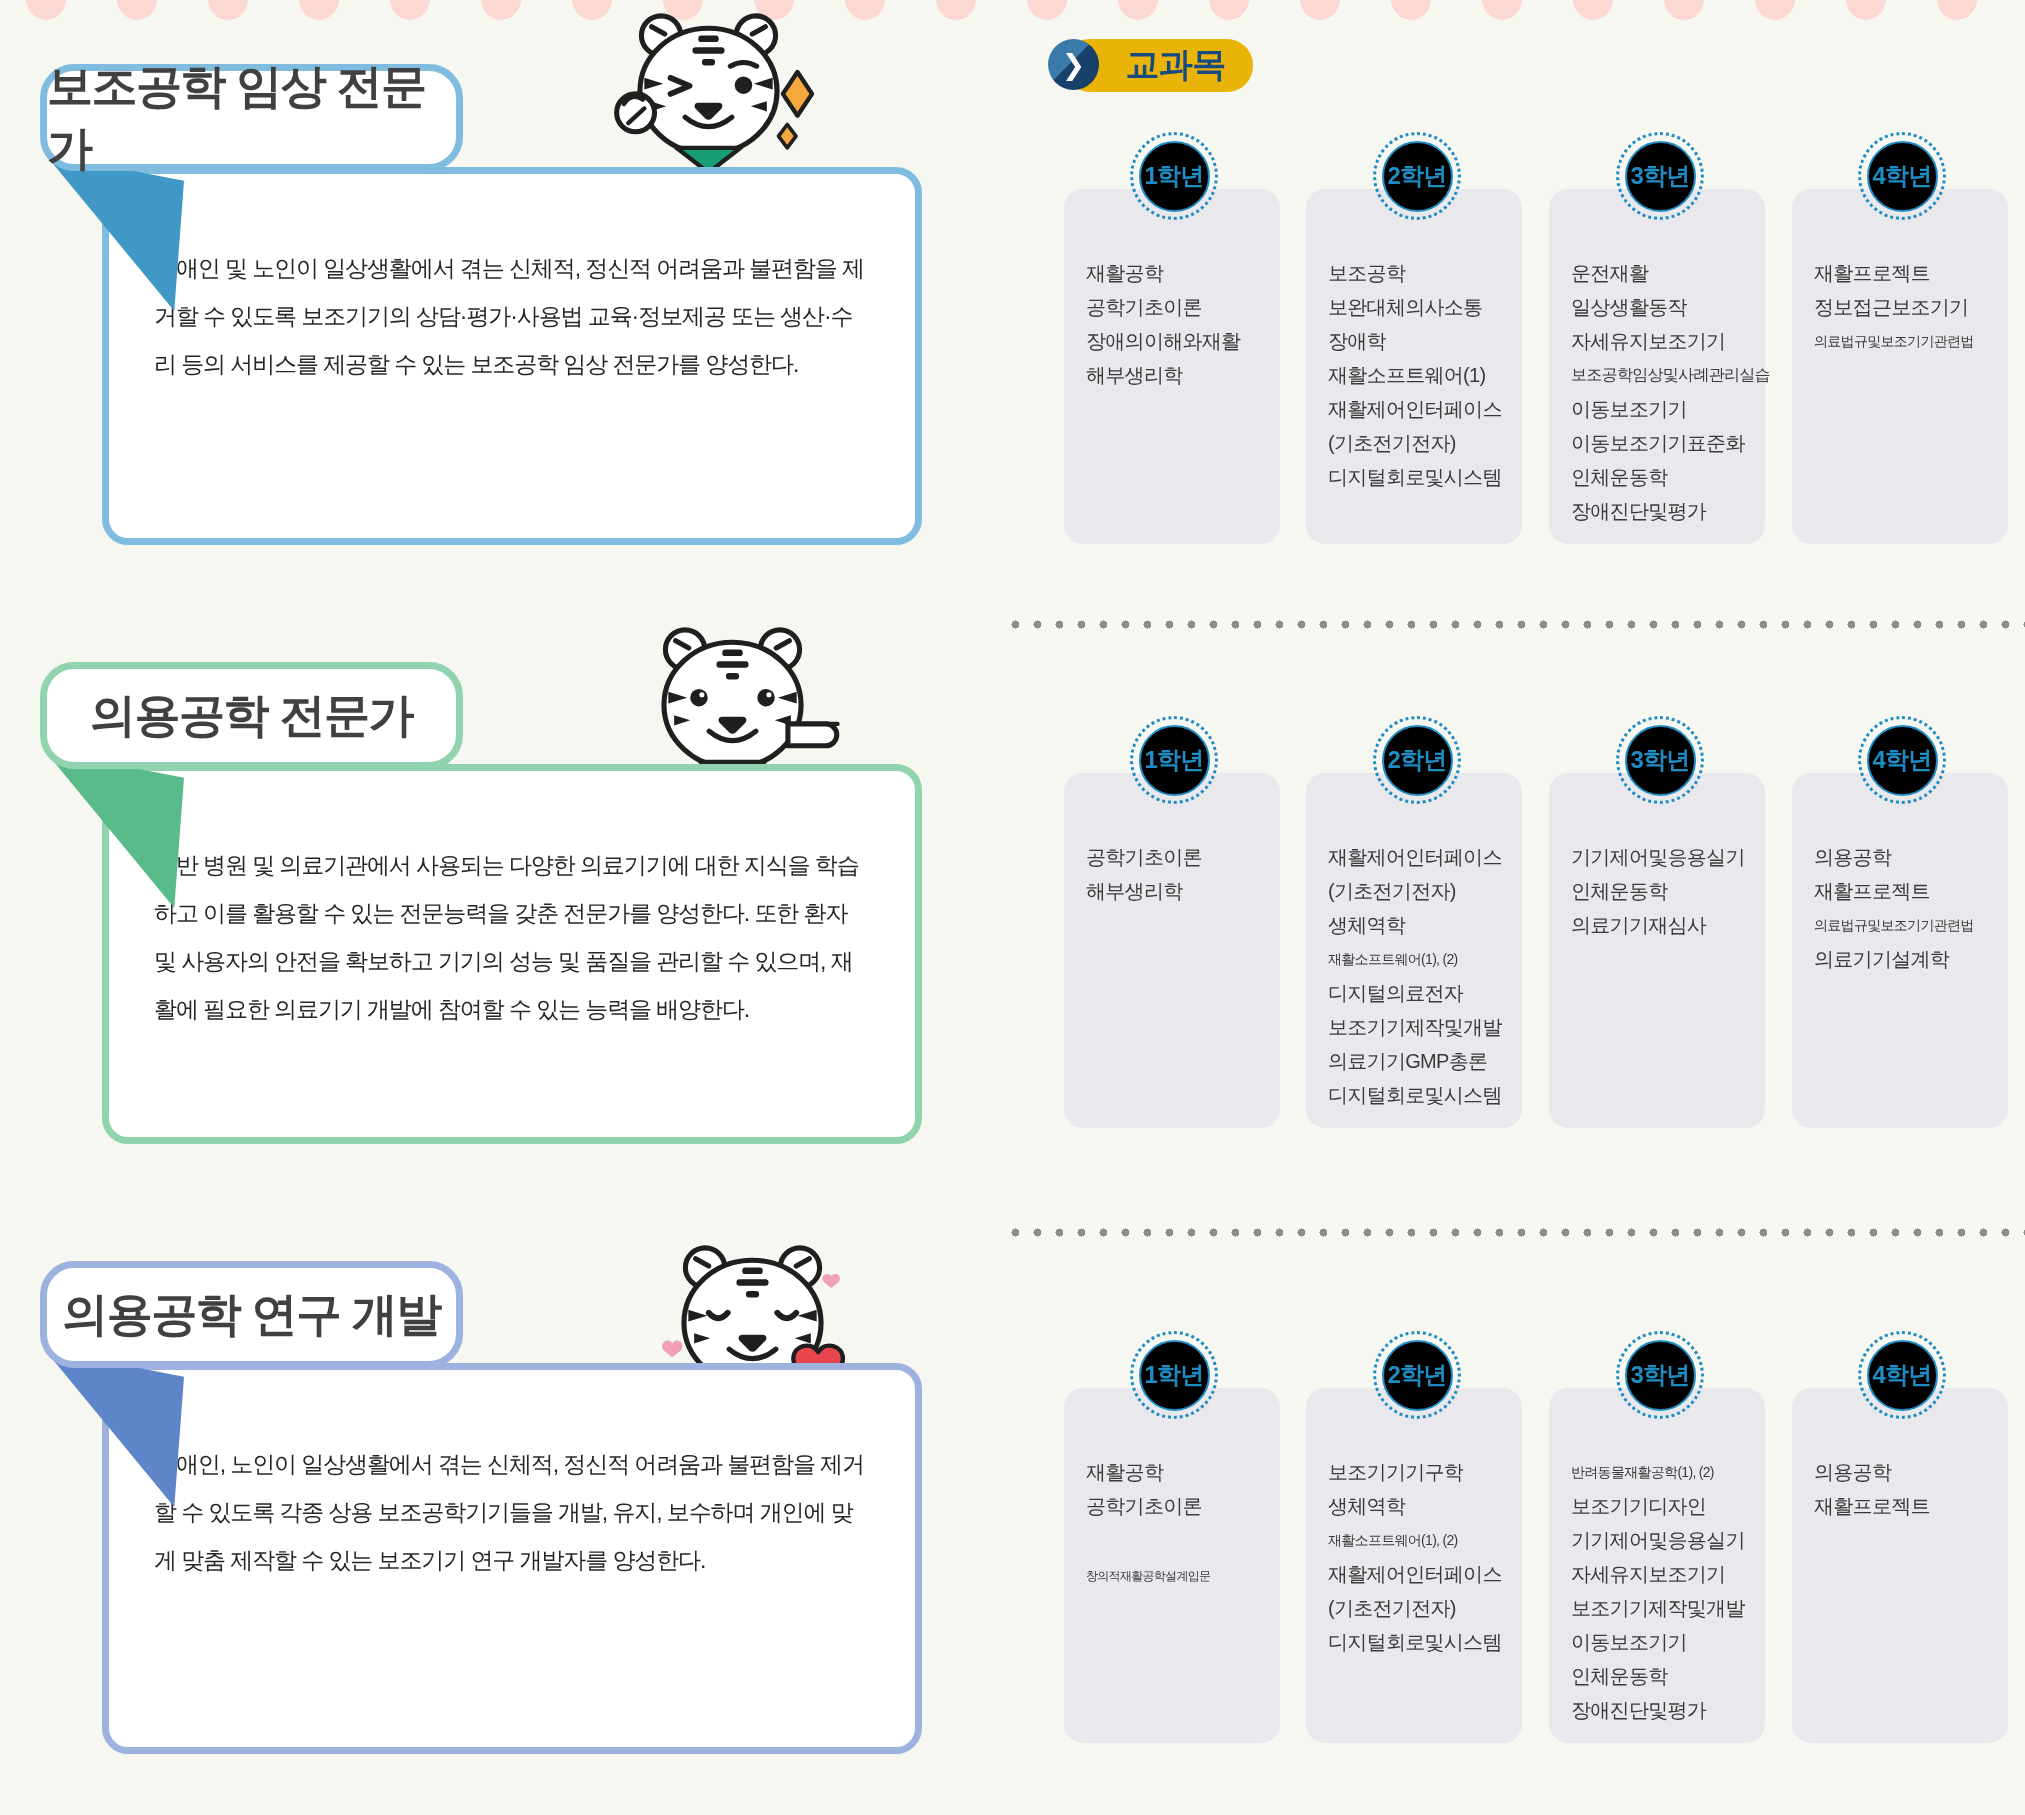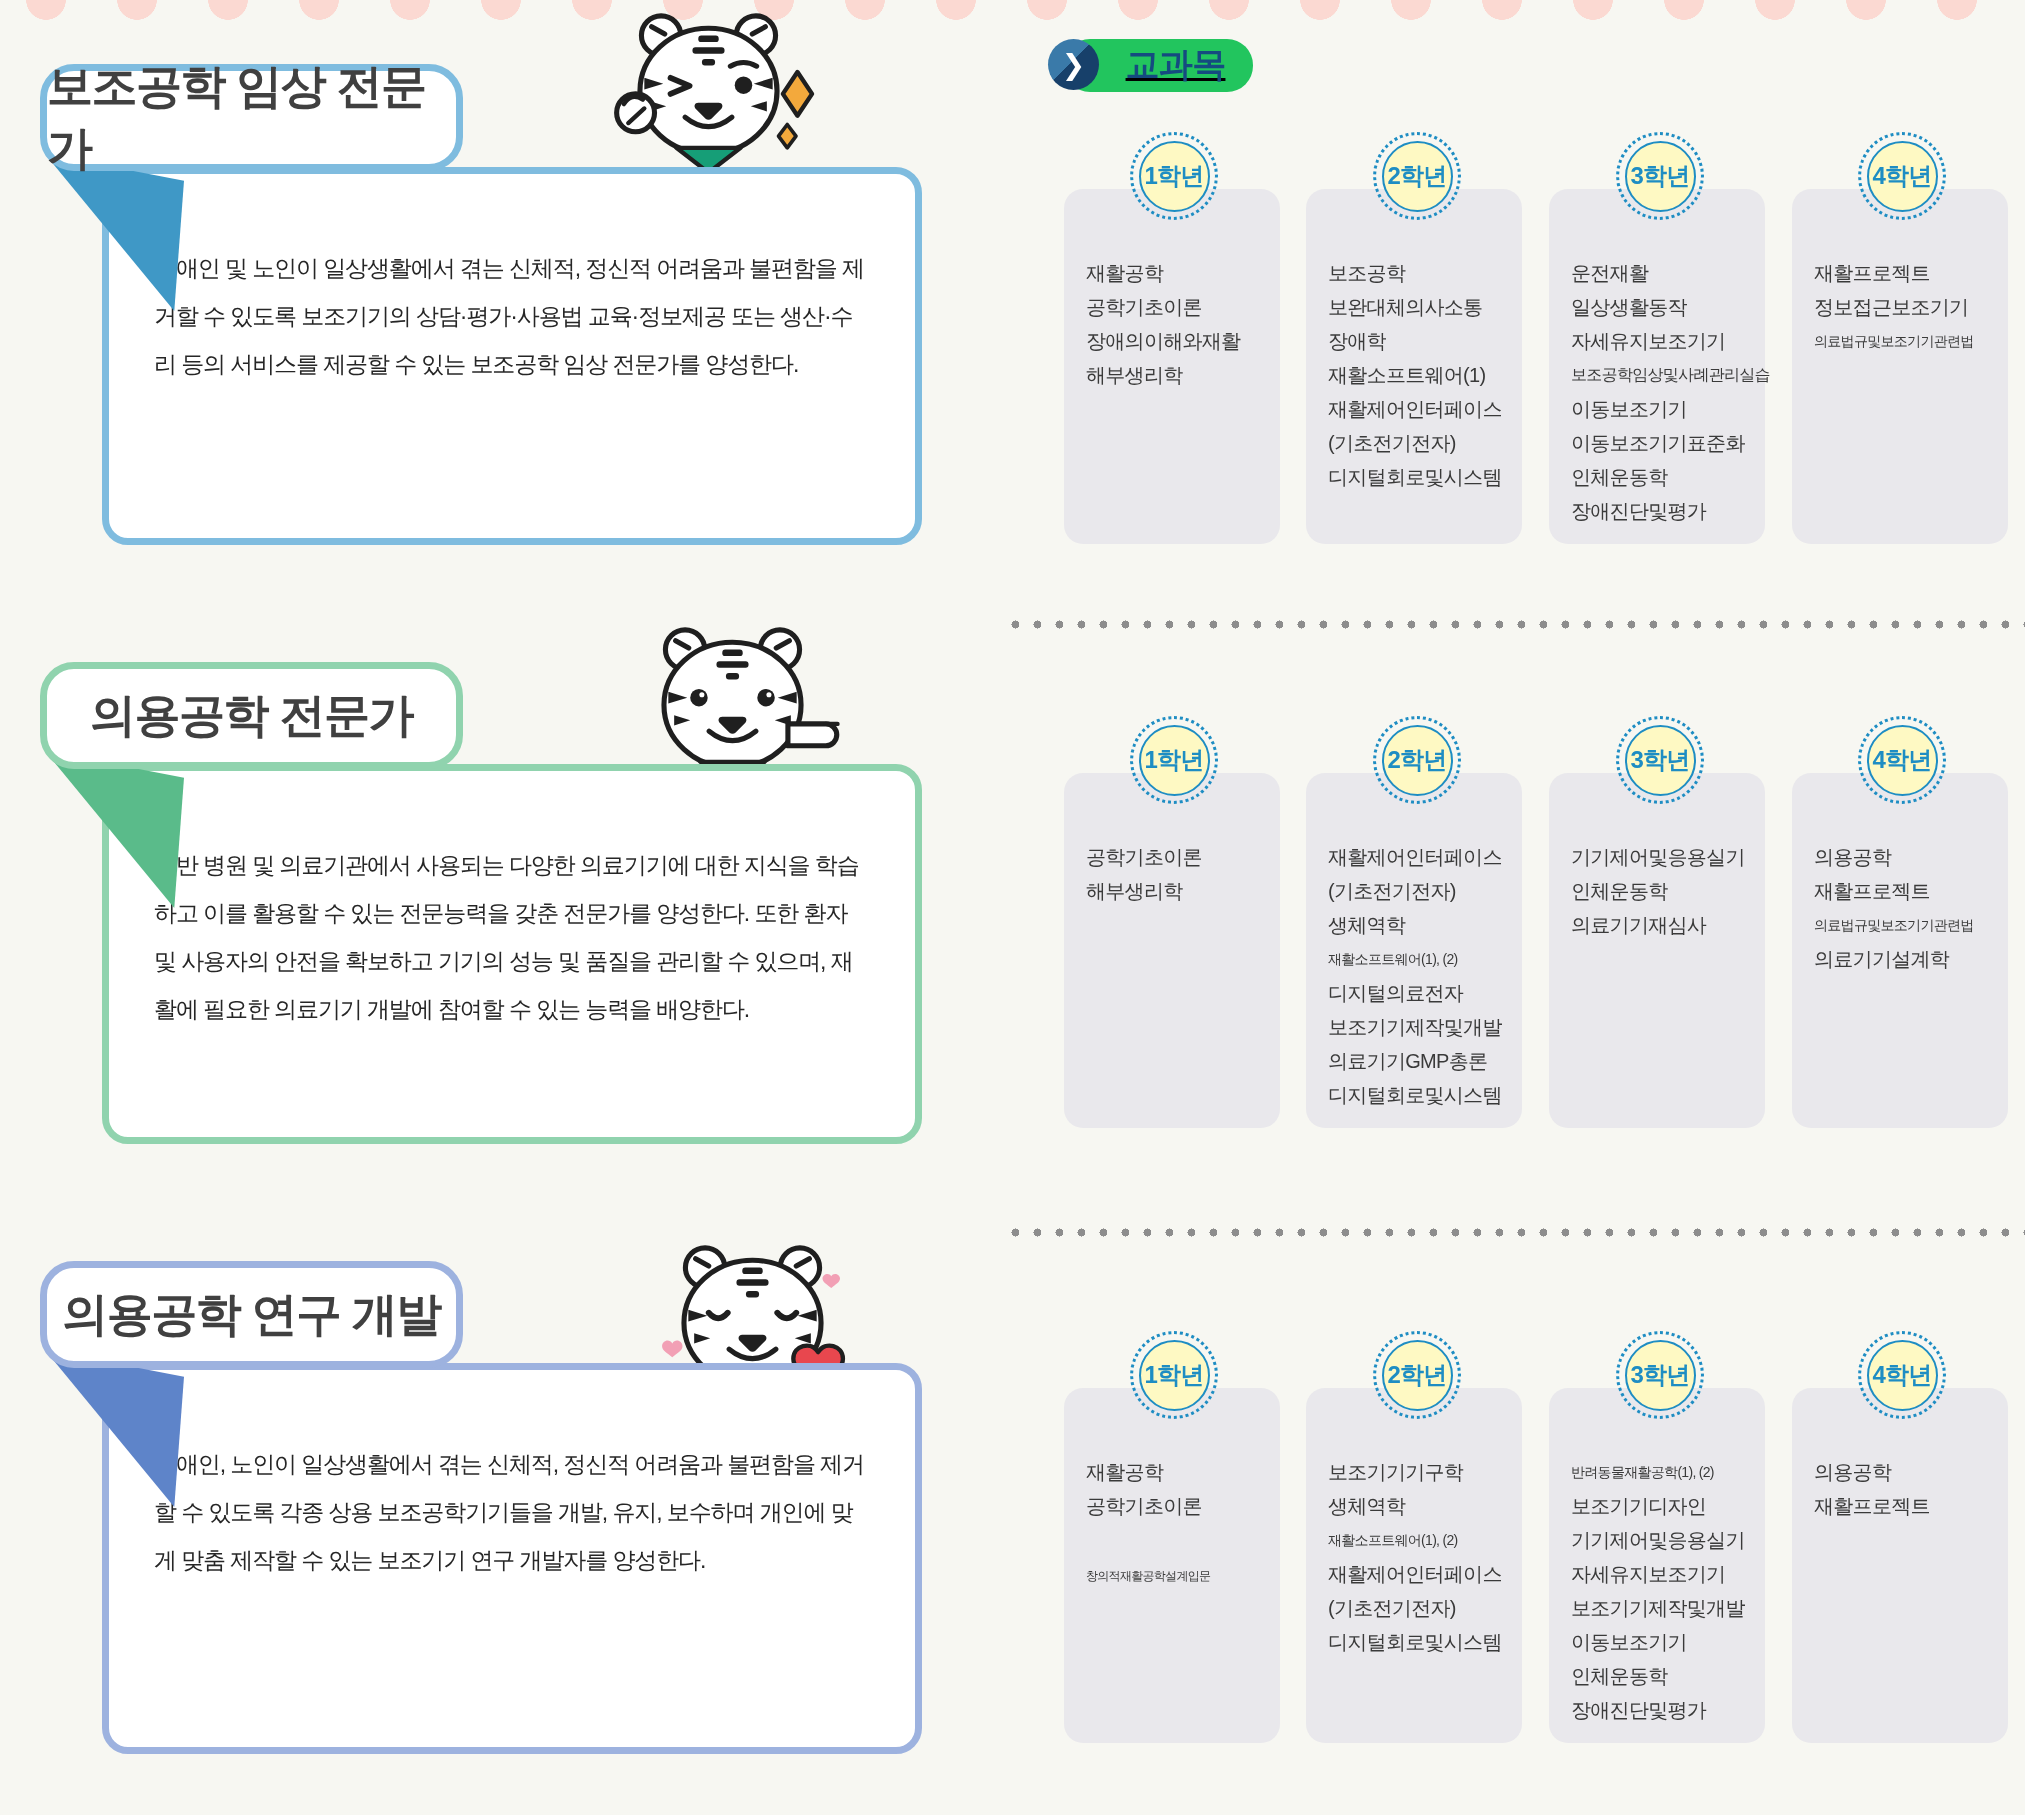--- a/index.html
+++ b/index.html
@@ -17,32 +17,32 @@
   .pill-label{font-weight:bold;font-size:46px;color:#404040;letter-spacing:-1.5px;}
   .tail{position:absolute;left:45px;width:139px;height:157px;z-index:3;}
   .body-box{position:absolute;left:102px;width:820px;background:#fff;border-radius:26px;z-index:2;
     box-sizing:border-box;}
   .desc{margin:0;padding:70px 42px 0 45px;font-size:23px;line-height:48px;color:#262626;
     letter-spacing:-1.1px;}
   .mascot{position:absolute;z-index:1;}
 
   
   .curr-header{position:absolute;left:1048px;top:37px;height:56px;z-index:2;}
-  .curr-pill{position:absolute;left:16px;top:1.5px;width:189px;height:53px;background:#22c55e;
+  .curr-pill{position:absolute;left:16px;top:1.5px;width:189px;height:53px;background:#eab308;
     border-radius:26px;display:flex;align-items:center;justify-content:center;padding-left:34px;
-    box-sizing:border-box;text-decoration:underline;}
+    box-sizing:border-box;}
   .curr-label{font-weight:bold;font-size:34px;color:#154b80;letter-spacing:-0.7px;}
   .curr-chevron{position:absolute;left:0;top:1.5px;width:51px;height:51px;border-radius:50%;
     background:linear-gradient(135deg,#3a7aa9 46%,#17406a 46%);display:flex;align-items:center;
     justify-content:center;color:#fff;font-size:28px;font-weight:bold;}
 
   
   .badge{position:absolute;width:82px;height:82px;border-radius:50%;
     border:3.7px dotted #1e8dc3;display:flex;align-items:center;justify-content:center;z-index:3;}
-  .badge-inner{width:67px;height:67px;border-radius:50%;background:#fef9c3;border:2.9px solid #1e8dc3;
+  .badge-inner{width:67px;height:67px;border-radius:50%;background:#000000;border:2.9px solid #1e8dc3;
     display:flex;align-items:center;justify-content:center;}
   .badge-label{font-weight:bold;font-size:24px;color:#1e8dc3;letter-spacing:-0.7px;}
   .card{position:absolute;width:216px;height:355px;background:#e9e8ec;border-radius:19px;z-index:1;
     box-sizing:border-box;padding:67px 17.5px 0 22px;}
   .course{font-size:20px;line-height:34px;color:#3a3a3a;letter-spacing:-0.7px;white-space:nowrap;}
 
   .separator{position:absolute;left:1011px;width:1014px;height:8.8px;
     background:radial-gradient(circle 4px at 4.4px 4.4px,#8d8d8d 97%,rgba(0,0,0,0)) repeat-x;
     background-size:22px 8.8px;}
 </style>

